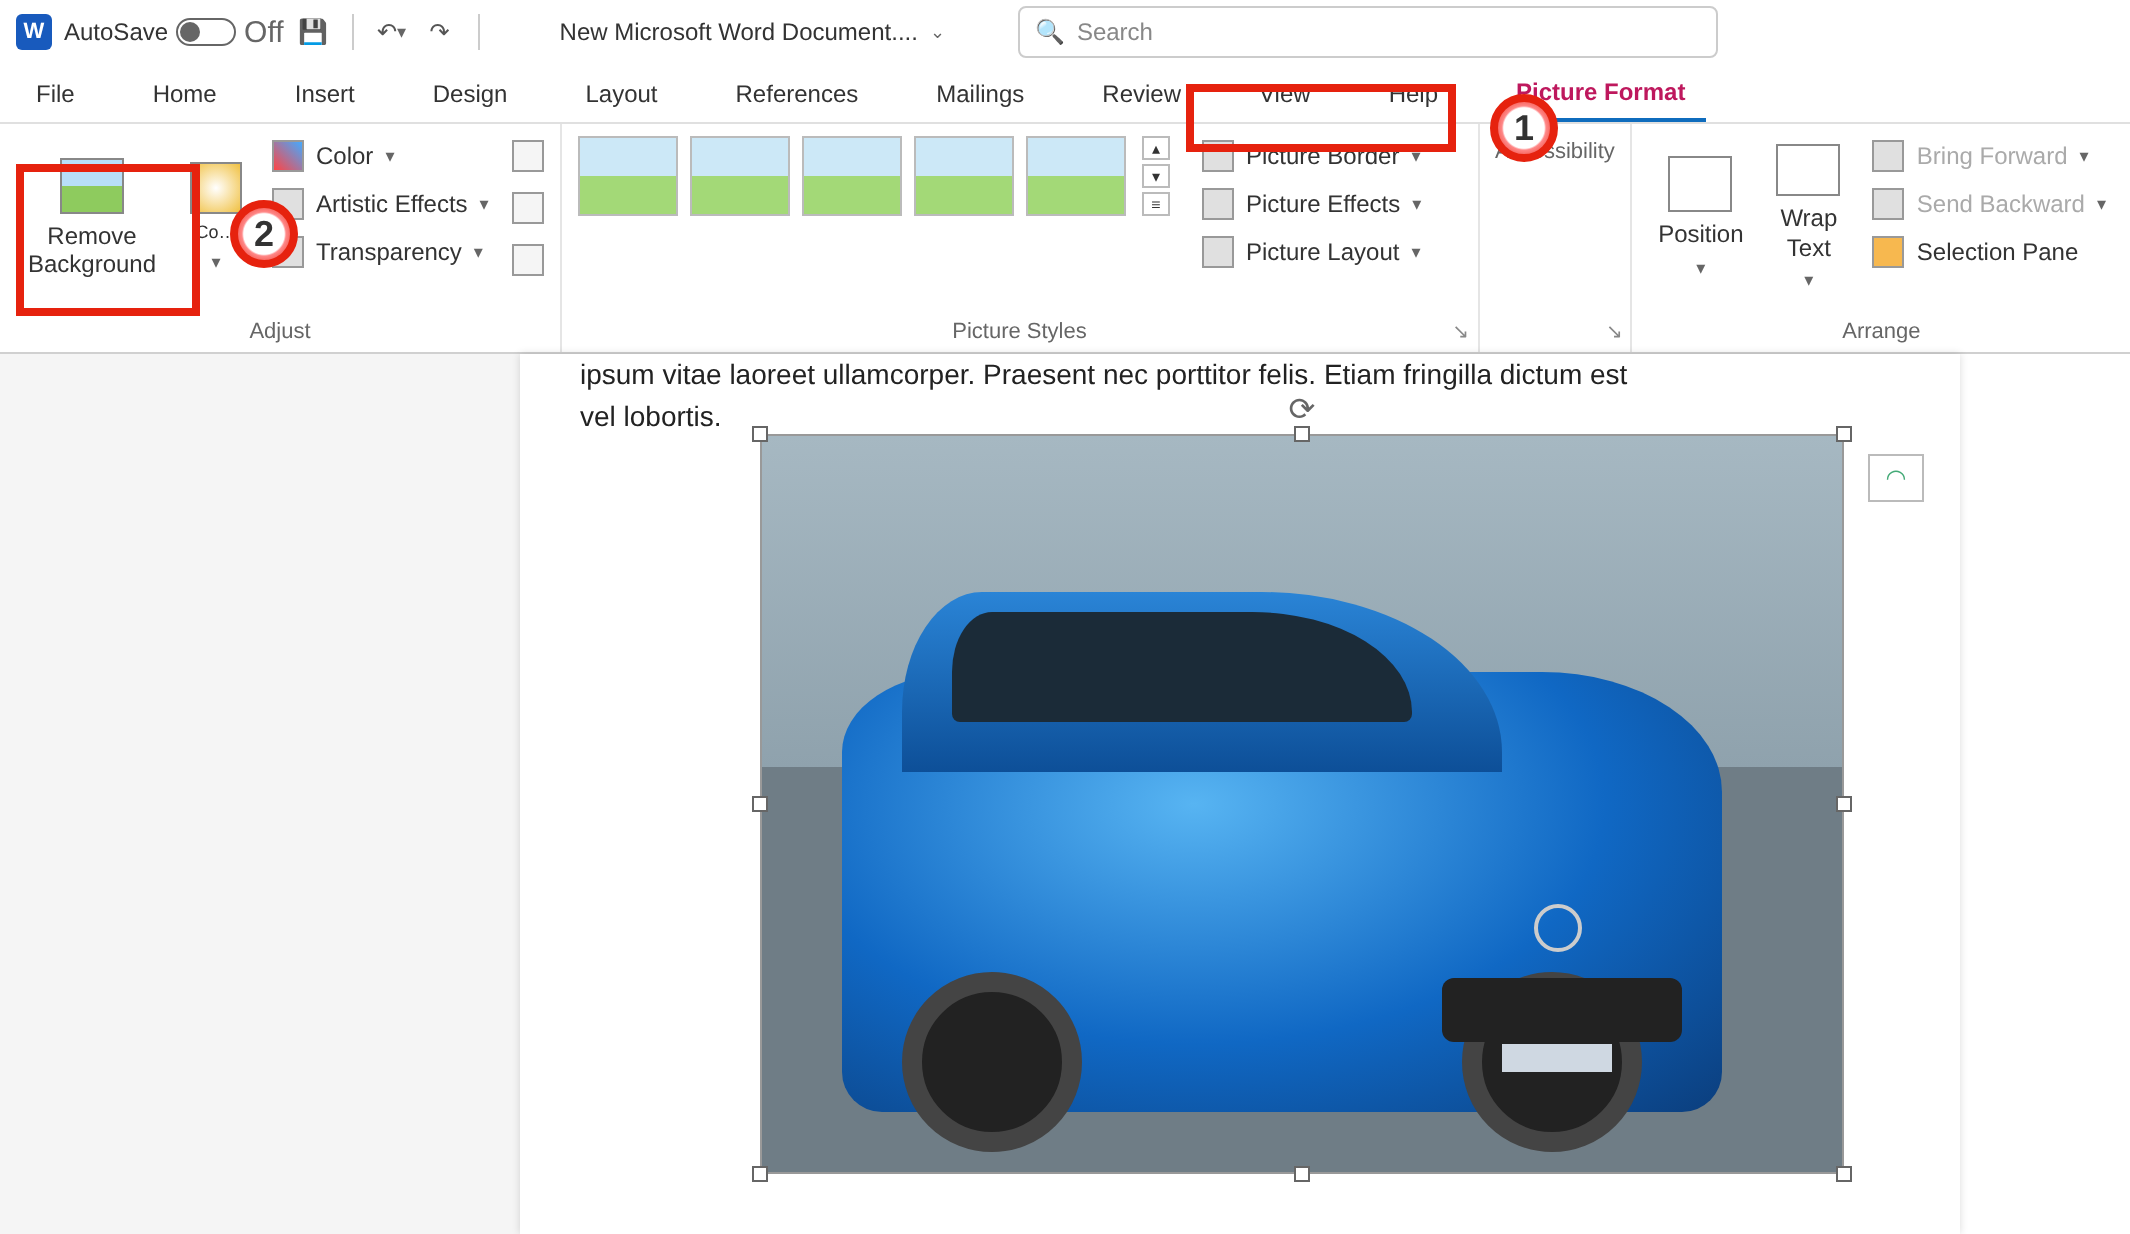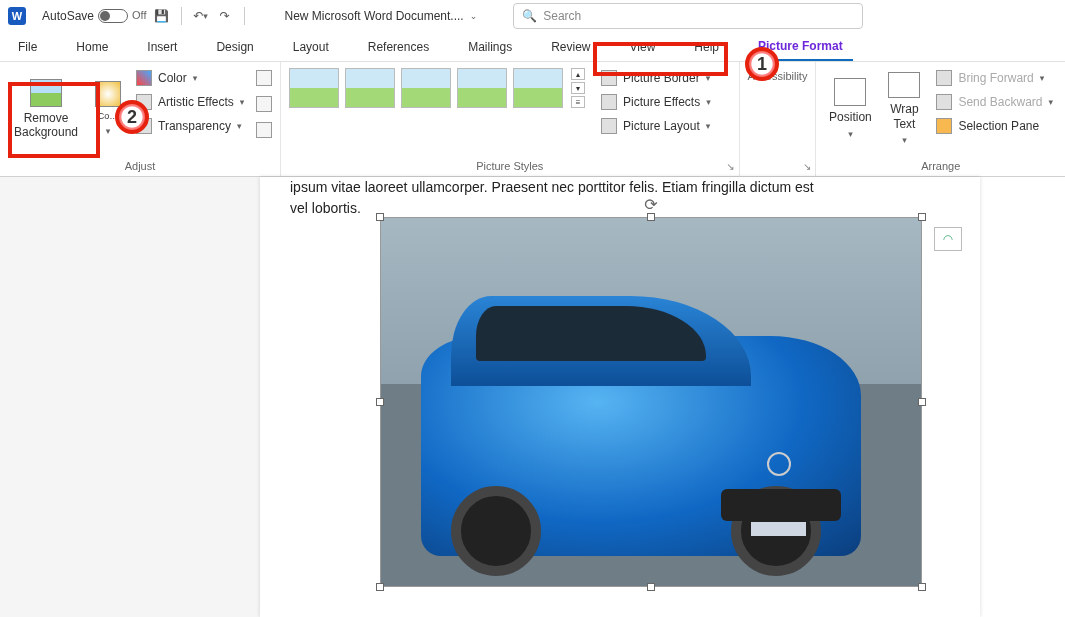--- a/index.html
+++ b/index.html
@@ -1,30 +1,30 @@
 <!DOCTYPE html>
 <html><head>
 <meta charset="utf-8">
 <style>
 * { box-sizing: border-box; margin: 0; padding: 0; font-family: "Segoe UI", sans-serif; }
 body { background: #fff; width: 1065px; height: 617px; overflow: hidden; font-size: 12px; color: #333; }
 
 .titlebar { height: 32px; display: flex; align-items: center; padding: 0 8px; gap: 6px; background: #fff; }
 .word-icon { width: 18px; height: 18px; background: #185abd; border-radius: 3px; display: flex; align-items: center; justify-content: center; color: #fff; font-weight: bold; font-size: 11px; }
-.autosave { display: flex; gap: 4px; margin-left: 10px; }
+.autosave { display: flex; align-items: center; gap: 4px; }
 .toggle { width: 30px; height: 14px; border: 1px solid #666; border-radius: 8px; position: relative; background: #fff; }
 .toggle::after { content: ""; position: absolute; left: 1px; top: 1px; width: 10px; height: 10px; border-radius: 50%; background: #666; }
 .qat-icon { width: 18px; height: 18px; display: flex; align-items: center; justify-content: center; color: #555; }
 .qat-sep { width: 1px; height: 18px; background: #ccc; margin: 0 4px; }
 .filename { margin-left: 30px; color: #333; display: flex; align-items: center; gap: 6px; }
 .searchbox { margin-left: 30px; flex: 0 0 350px; height: 26px; border: 1px solid #ccc; border-radius: 4px; display: flex; align-items: center; padding: 0 8px; gap: 6px; color: #888; }
 
 .tabs { height: 30px; display: flex; align-items: center; padding: 0 8px; gap: 19px; border-bottom: 1px solid #e0e0e0; }
 .tab { padding: 6px 10px; cursor: pointer; color: #333; }
-.tab.active { color: #6d28d9; border-bottom: 2px solid #0f6cbd; font-weight: 600; }
+.tab.active { color: #be185d; border-bottom: 2px solid #0f6cbd; font-weight: 600; }
 
 .ribbon { height: 115px; display: flex; background: #fff; border-bottom: 1px solid #d0d0d0; }
 .group { border-right: 1px solid #e5e5e5; padding: 6px 8px 2px 8px; display: flex; flex-direction: column; position: relative; }
 .group-body { flex: 1; display: flex; align-items: flex-start; gap: 4px; }
 .group-label { text-align: center; color: #666; font-size: 11px; padding: 2px 0; }
 
 .big-btn { width: 76px; display: flex; flex-direction: column; align-items: center; justify-content: center; gap: 4px; padding: 4px; text-align: center; line-height: 1.2; height: 82px; }
 .big-btn .ic { width: 32px; height: 28px; border: 1px solid #888; background: linear-gradient(to bottom, #b8dff8 50%, #8ecb5e 50%); }
 
 .small-stack { display: flex; flex-direction: column; gap: 4px; }
@@ -62,21 +62,21 @@
 .chev { font-size: 9px; color: #666; }
 </style>
 </head>
 <body>
 
 <div class="titlebar">
   <div class="word-icon">W</div>
   <div class="autosave">
     <span>AutoSave</span>
     <div class="toggle"></div>
-    <span style="font-size:11px;color:#666">Off</span>
+    <span style="font-size:15px;color:#666">Off</span>
   </div>
   <div class="qat-icon" style="color:#7b4fe0">💾</div>
   <div class="qat-sep"></div>
   <div class="qat-icon">↶<span class="chev">▾</span></div>
   <div class="qat-icon">↷</div>
   <div class="qat-sep"></div>
   <div class="filename">
     <span>New Microsoft Word Document....</span>
     <span class="chev">⌄</span>
   </div>

